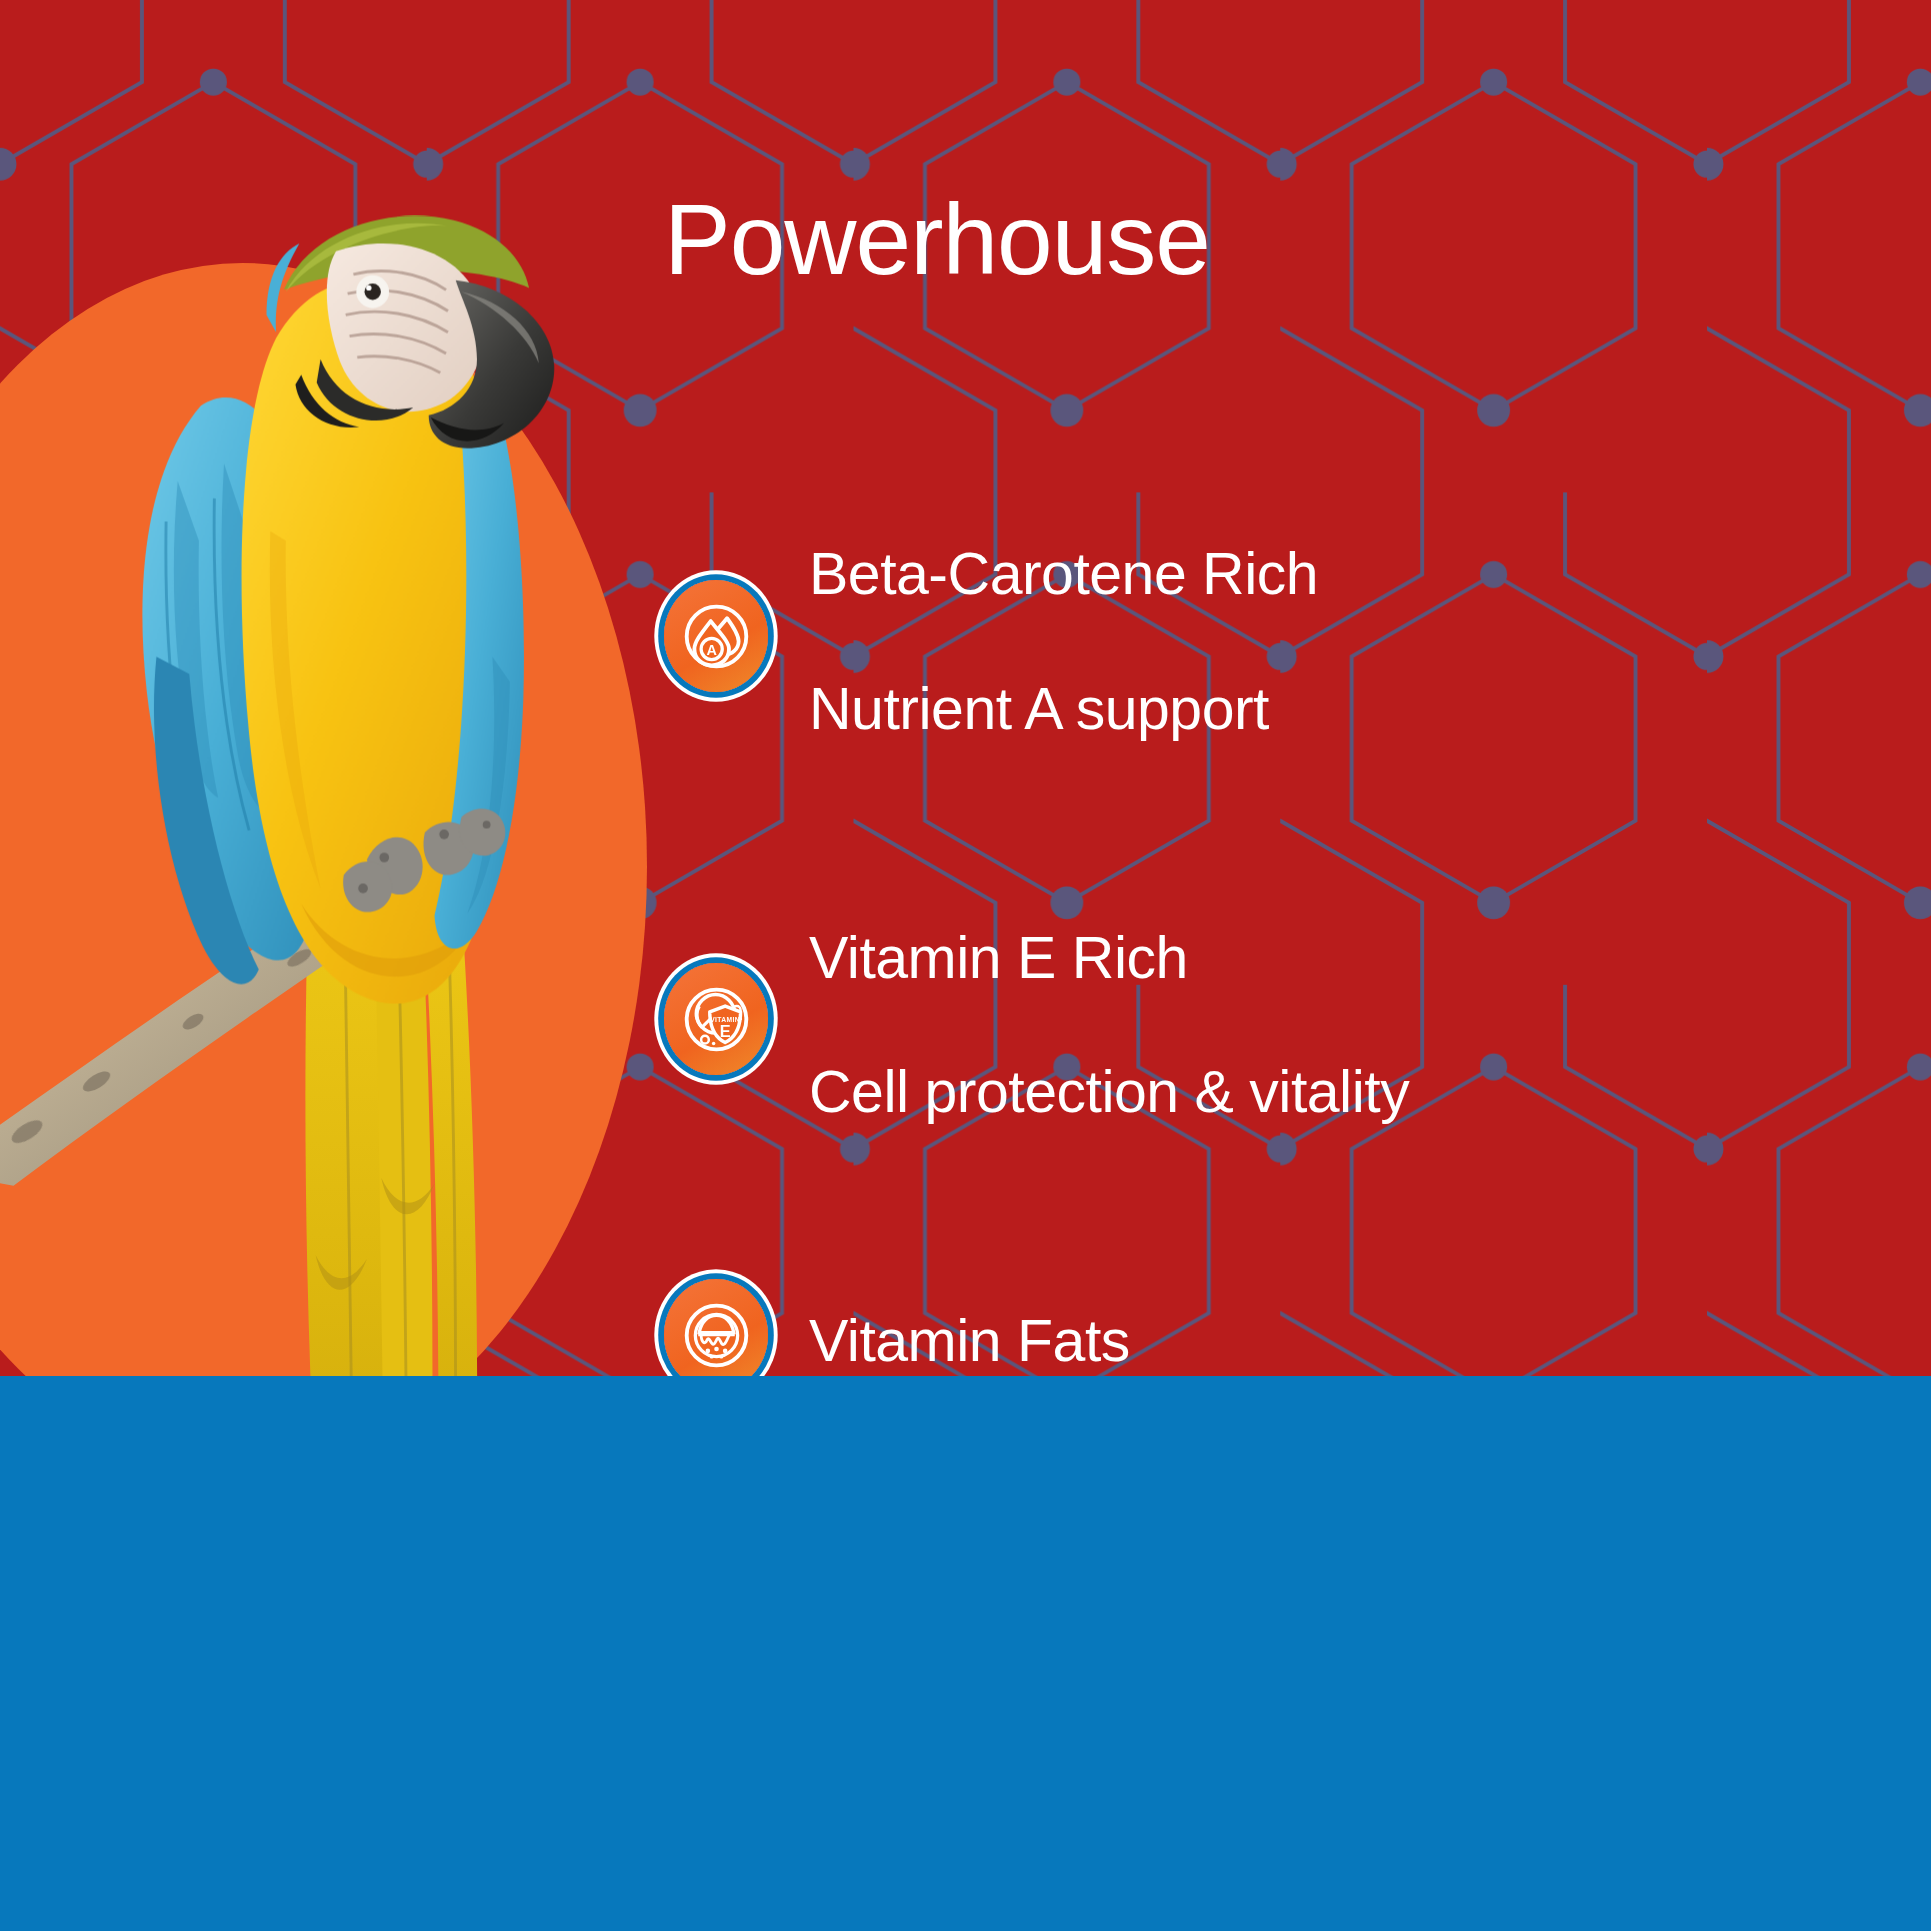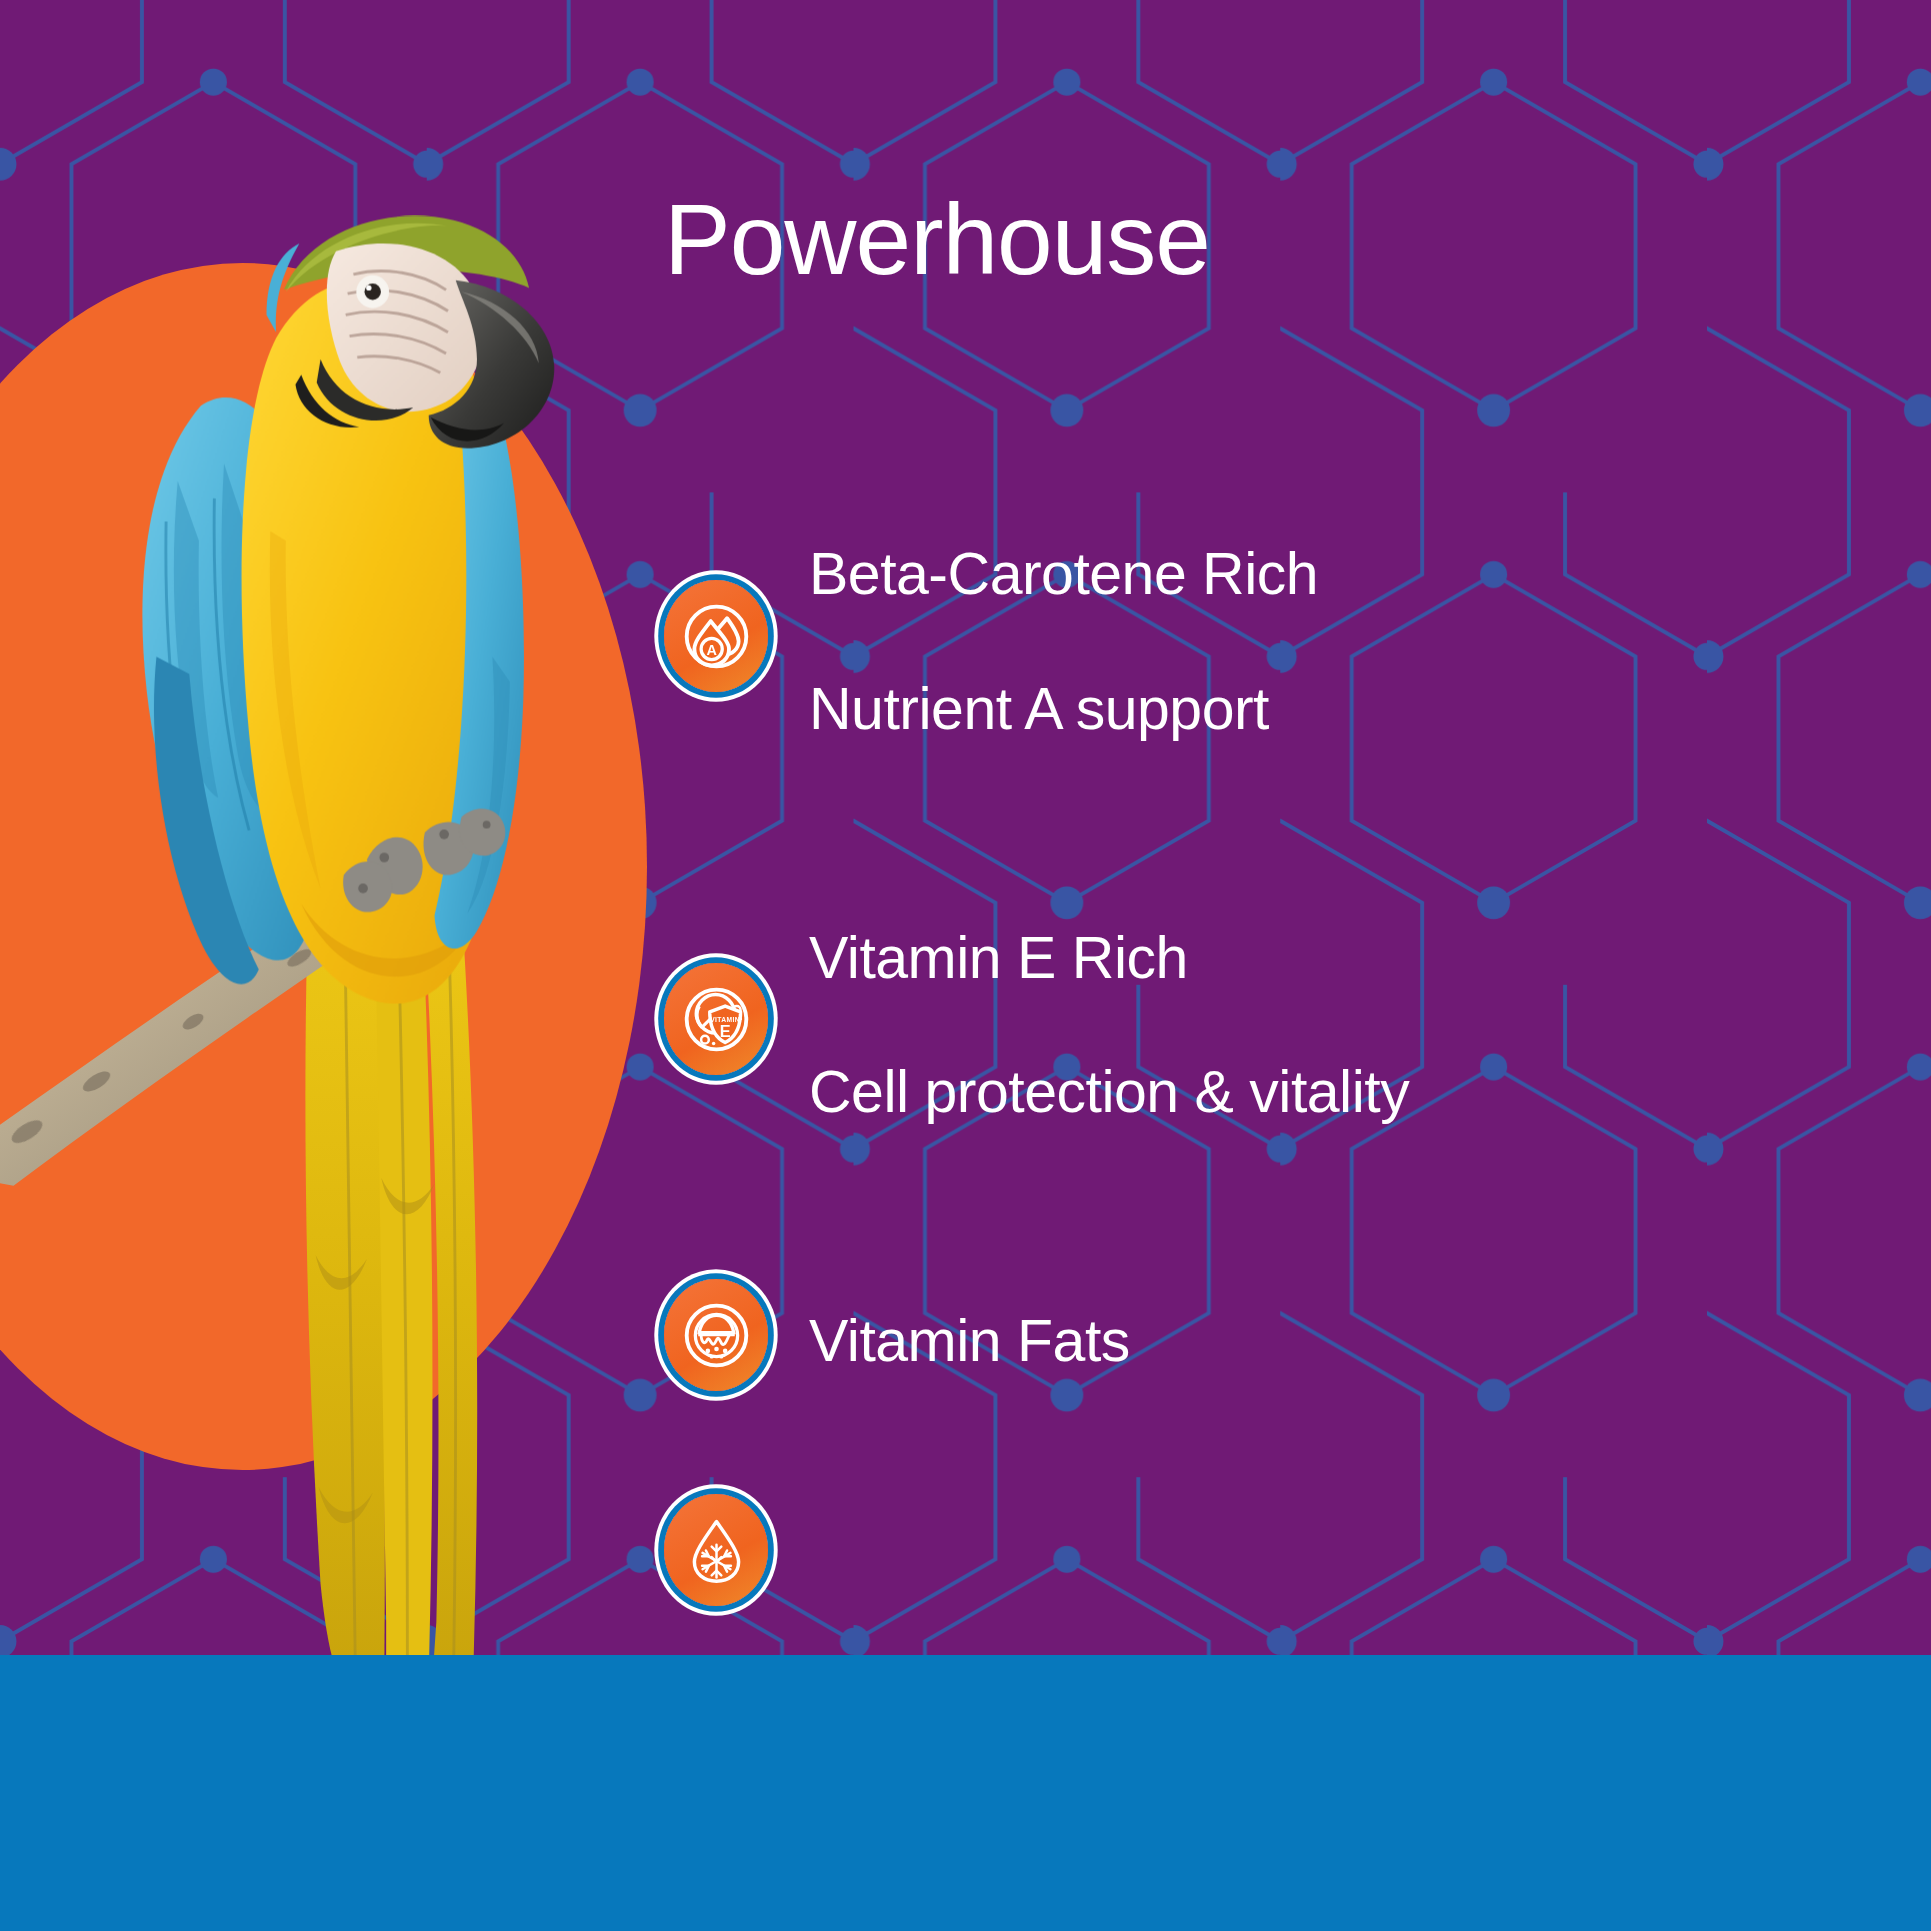--- a/index.html
+++ b/index.html
@@ -7,23 +7,23 @@
     padding: 0;
     background: #0778bc;
   }
   body {
     font-family: "Liberation Sans", sans-serif;
     -webkit-font-smoothing: antialiased;
   }
   #stage {
     position: relative;
     width: 1931px;
-    height: 1655px;
+    height: 1376px;
     overflow: hidden;
-    background: #701a75;
+    background: #b91c1c;
   }
 
   
   .hexlayer {
     position: absolute;
     inset: 0;
     opacity: .55;
     pointer-events: none;
   }
 

